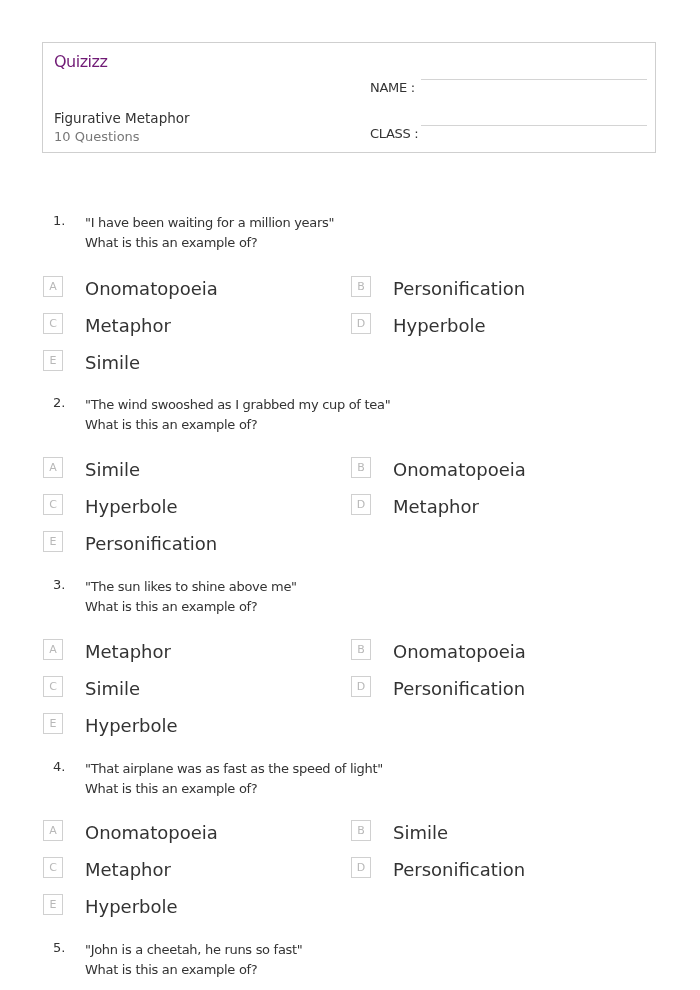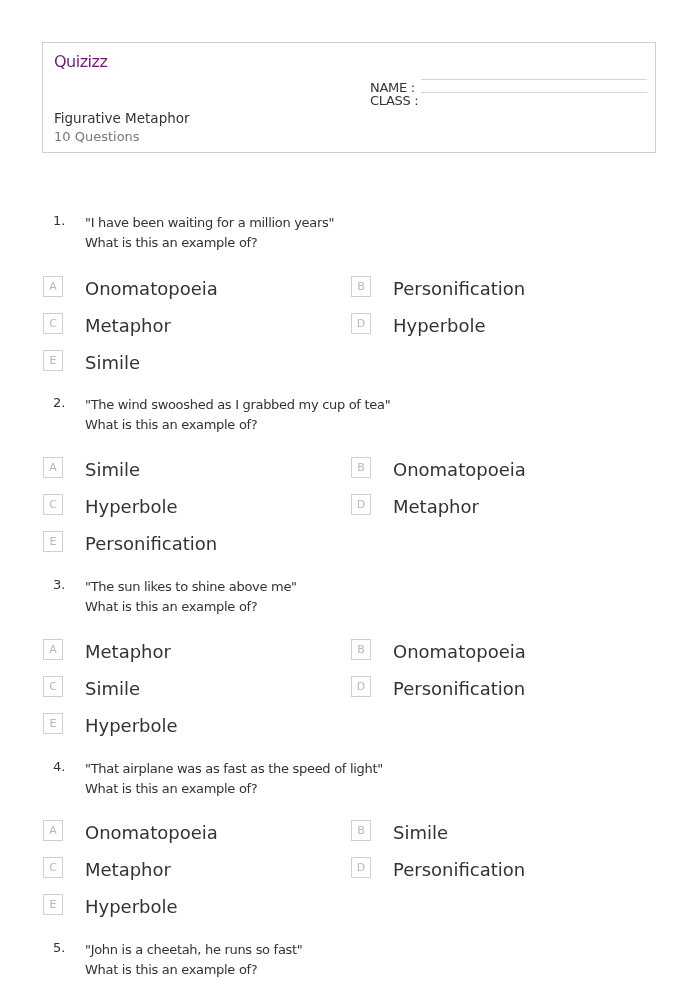--- a/index.html
+++ b/index.html
@@ -123,21 +123,21 @@
 
 <div class="header-box">
   <div class="logo">Quizizz</div>
   <div class="ws-title">Figurative Metaphor</div>
   <div class="ws-count">10 Questions</div>
 
   <div class="field" style="top:17px;">
     <span class="field-label">NAME :</span>
     <span class="field-line"></span>
   </div>
-  <div class="field" style="top:30px;">
+  <div class="field" style="top:63px;">
     <span class="field-label">CLASS :</span>
     <span class="field-line"></span>
   </div>
 </div>
 
 <div class="question" style="top:213px;">
   <span class="q-num">1.</span>
   <div class="q-text">
     <div>"I have been waiting for a million years"</div>
     <div>What is this an example of?</div>

